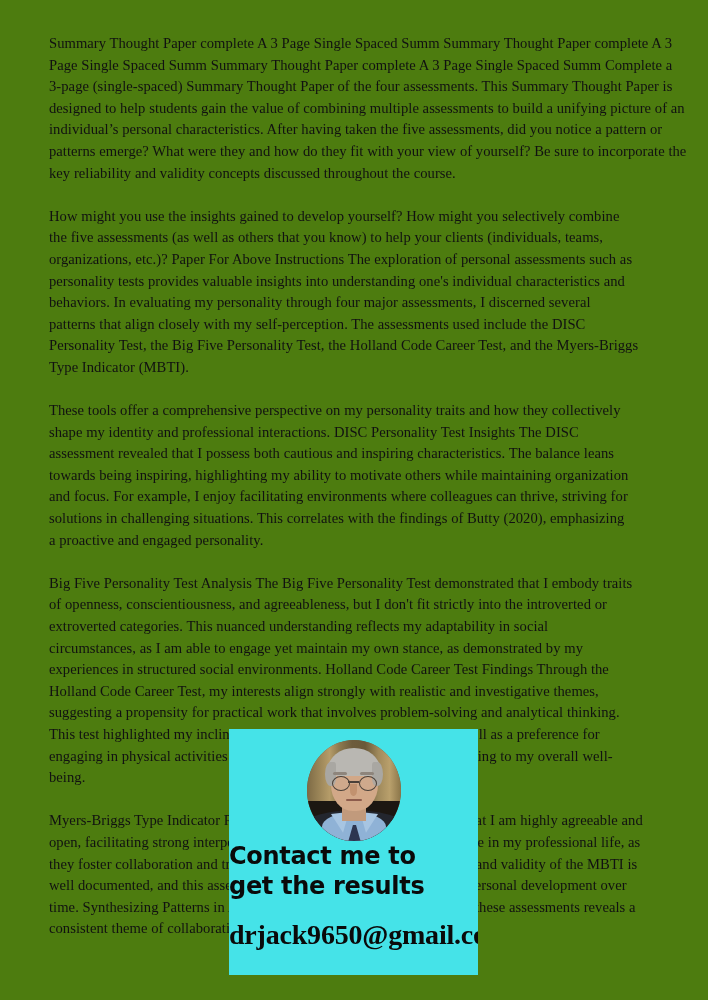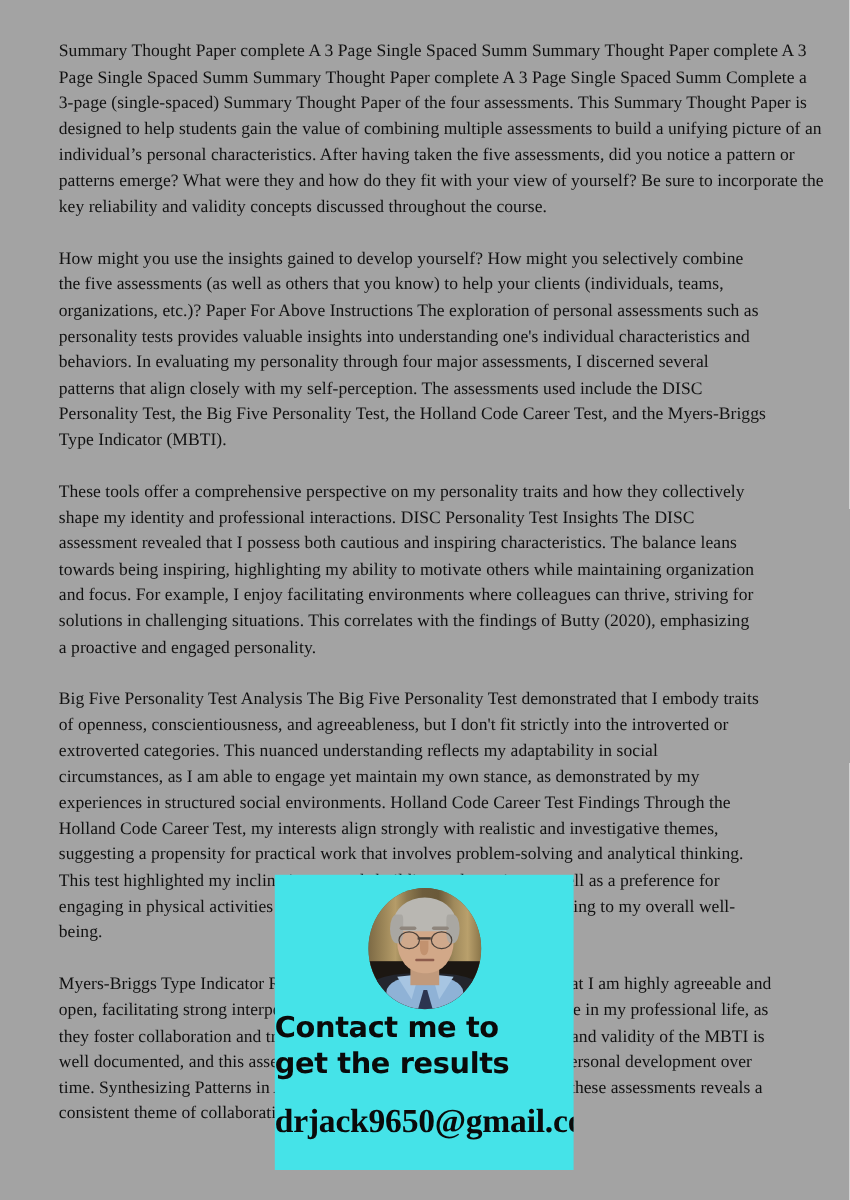--- a/index.html
+++ b/index.html
@@ -13,21 +13,21 @@
     height: 1000px;
     overflow: hidden;
     font-family: "Liberation Serif", "DejaVu Serif", serif;
     -webkit-font-smoothing: antialiased;
   }
 
   #page {
     position: relative;
     width: 708px;
     height: 1000px;
-    background: #a3a3a3;
+    background: #4d7c0f;
   }
 
   
   #doc {
     position: absolute;
     left: 49px;
     top: 33px;
     width: 640px;
     font-size: 14.6px;
     line-height: 21.6px;

